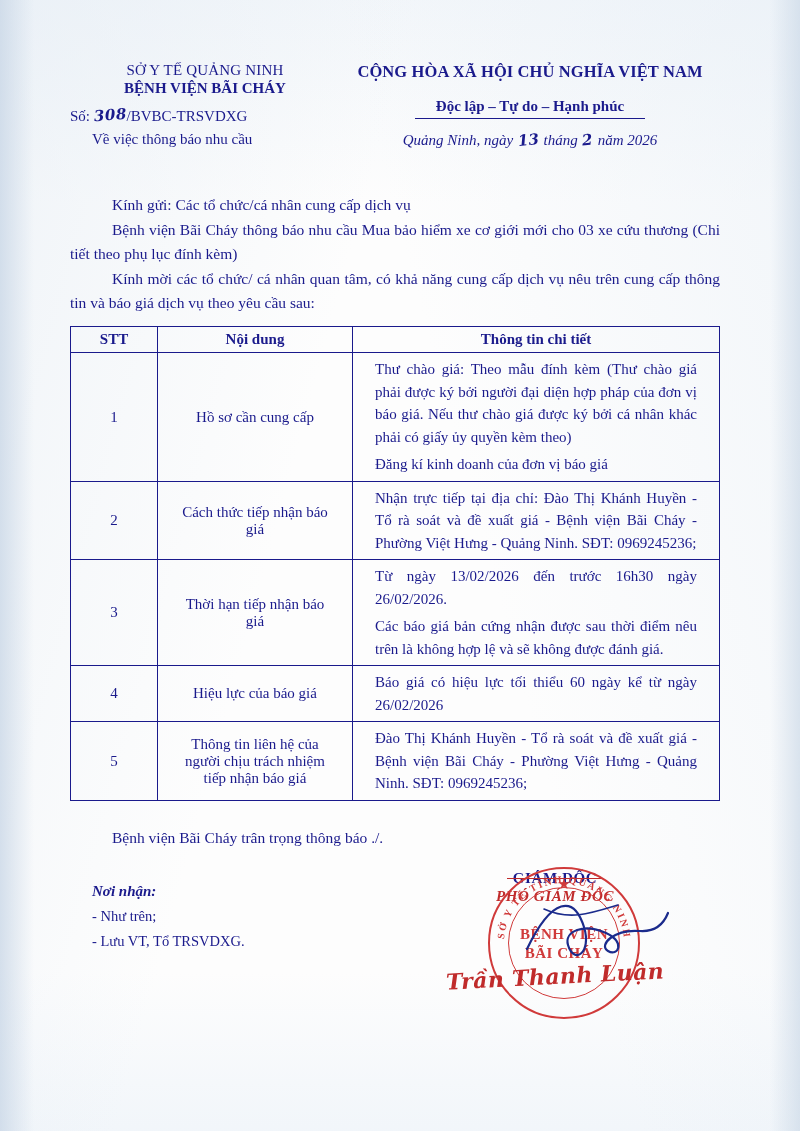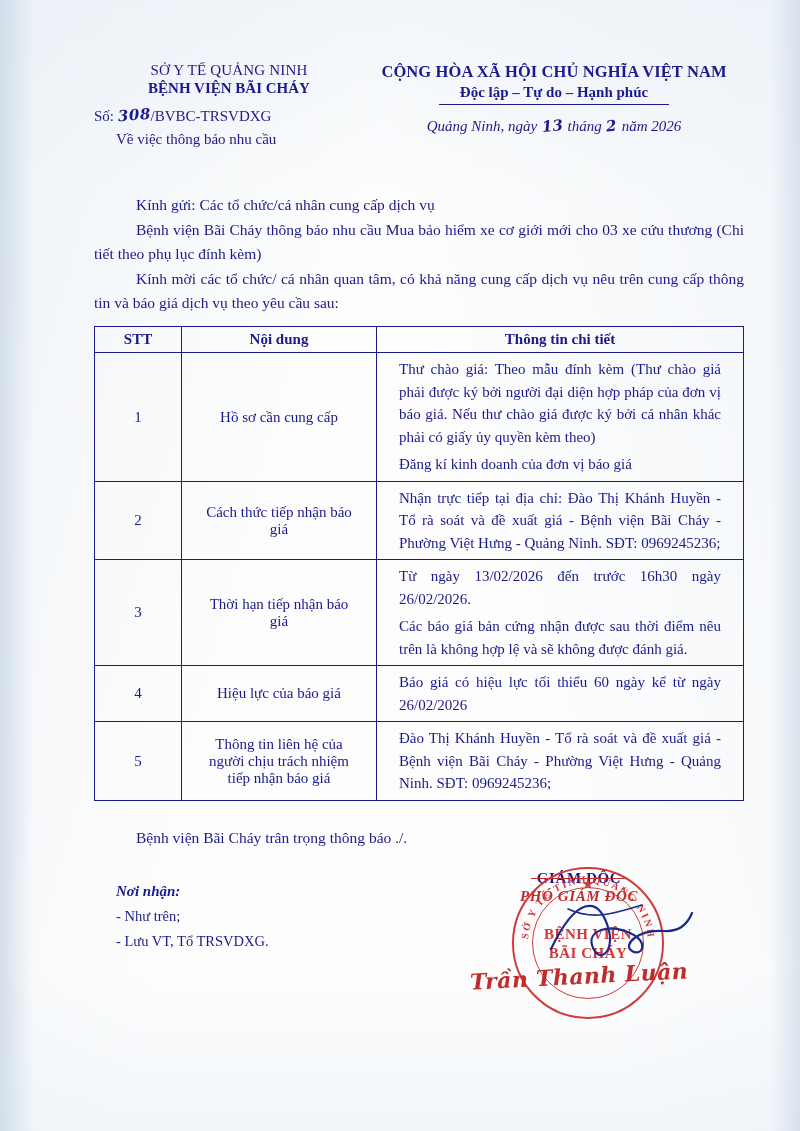--- a/index.html
+++ b/index.html
@@ -32,21 +32,21 @@
     pointer-events: none;
   }
   .scan-shadow-right {
     position: absolute;
     right: 0; top: 0; bottom: 0; width: 30px;
     background: linear-gradient(270deg, rgba(205,218,232,0.7), rgba(255,255,255,0));
     pointer-events: none;
   }
   .content {
     position: absolute;
-    left: 94px;
+    left: 70px;
     top: 62px;
     width: 650px;
   }
 
   
   .header {
     display: flex;
     align-items: flex-start;
     width: 100%;
   }
@@ -70,21 +70,21 @@
     margin-top: 1px;
   }
   .nation {
     font-size: 16.5px;
     font-weight: bold;
     letter-spacing: .1px;
   }
   .motto {
     font-size: 15px;
     font-weight: bold;
-    margin-top: 2px;
+    margin-top: 16px;
   }
   .motto-underline {
     width: 230px;
     height: 1px;
     background: #1a1a8c;
     margin: 3px auto 0 auto;
   }
   .docnum {
     margin-top: 10px;
     font-size: 15px;

